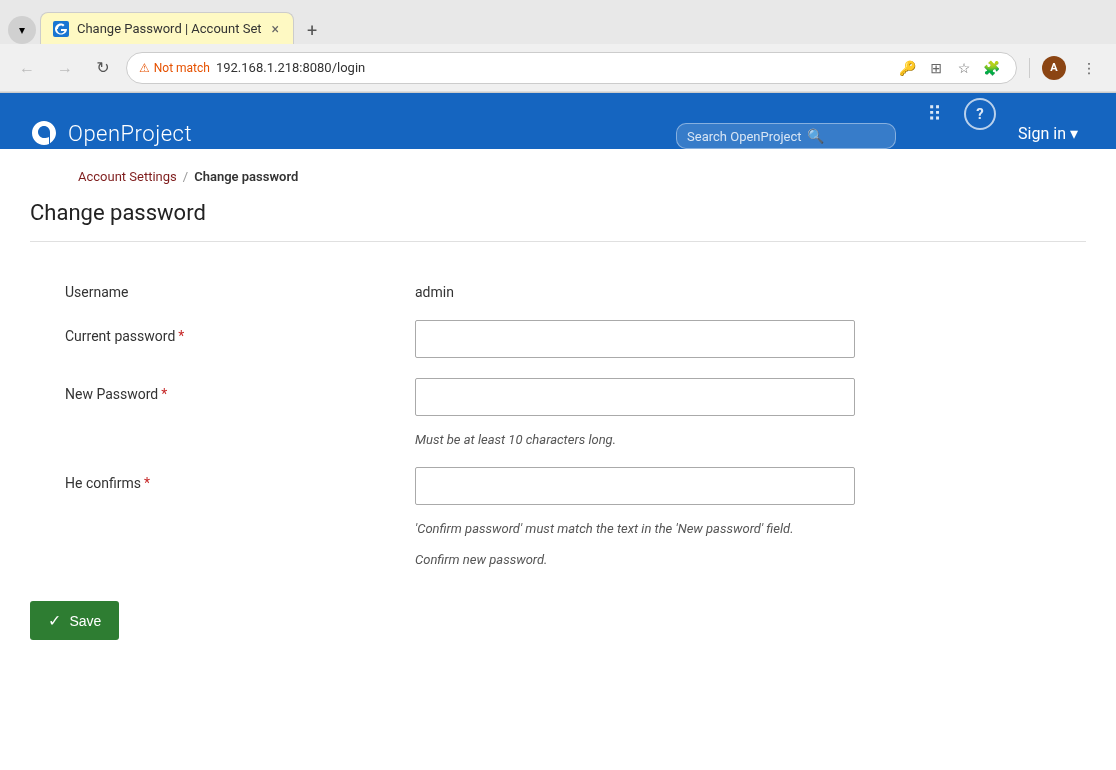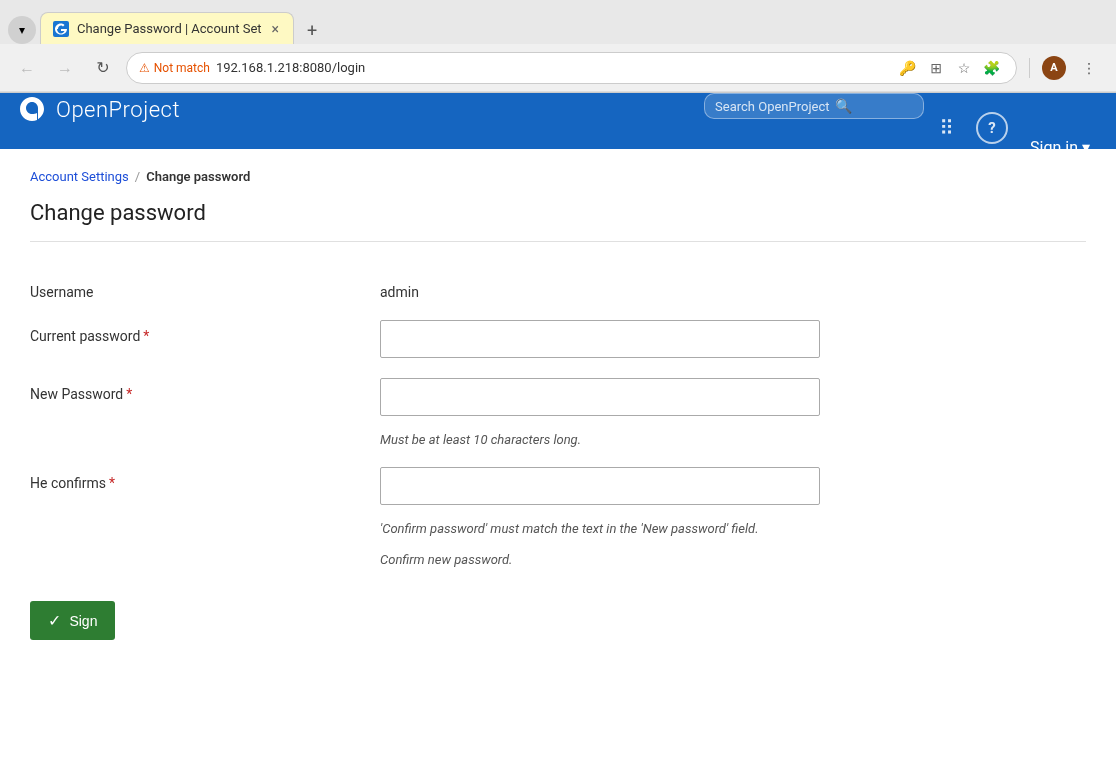--- a/index.html
+++ b/index.html
@@ -25,45 +25,45 @@
     .address-actions { display: flex; gap: 4px; }
     .addr-icon { width: 24px; height: 24px; display: flex; align-items: center; justify-content: center; cursor: pointer; color: #666; font-size: 14px; border-radius: 4px; }
     .browser-action-btn { width: 30px; height: 30px; display: flex; align-items: center; justify-content: center; cursor: pointer; border-radius: 50%; color: #555; font-size: 14px; }
     .profile-avatar { width: 24px; height: 24px; border-radius: 50%; background: #8b4513; display: flex; align-items: center; justify-content: center; color: #fff; font-size: 11px; font-weight: bold; }
     .separator { width: 1px; height: 20px; background: #ccc; margin: 0 4px; }
 
     
     .app { height: calc(770px - 92px); overflow-y: auto; }
 
     
-    .app-header { background: #1565c0; display: flex; align-items: flex-start; padding: 0 16px; height: 56px; gap: 4px; }
+    .app-header { background: #1565c0; display: flex; align-items: flex-end; padding: 0 28px; height: 56px; gap: 20px; }
     .logo-area { display: flex; align-items: center; gap: 8px; color: #fff; font-size: 22px; font-weight: 300; letter-spacing: 0.5px; }
     .logo-icon { width: 32px; height: 32px; }
     .header-search { flex: 0 0 auto; display: flex; align-items: center; background: rgba(255,255,255,0.15); border: 1px solid rgba(255,255,255,0.4); border-radius: 10px; padding: 4px 10px; gap: 6px; width: 220px; cursor: pointer; }
     .header-search-text { color: rgba(255,255,255,0.8); font-size: 13px; }
     .header-search-icon { color: rgba(255,255,255,0.8); font-size: 14px; }
     .header-spacer { flex: 1; }
     .header-actions { display: flex; align-items: center; gap: 12px; }
     .header-icon-btn { width: 36px; height: 36px; display: flex; align-items: center; justify-content: center; cursor: pointer; color: rgba(255,255,255,0.85); font-size: 18px; border-radius: 4px; }
     .sign-in-btn { color: #fff; font-size: 16px; cursor: pointer; display: flex; align-items: center; gap: 4px; padding: 6px 10px; border-radius: 4px; margin-top: 39px; }
 
     
     .content { padding: 20px 30px; }
     .breadcrumb { font-size: 13px; color: #555; margin-bottom: 16px; display: flex; align-items: center; gap: 6px; }
-    .breadcrumb a { color: #1d4ed8; text-decoration: none; cursor: pointer; }
+    .breadcrumb a { color: #7f1d1d; text-decoration: none; cursor: pointer; margin-left: 48px; }
     .breadcrumb-sep { color: #999; }
     .breadcrumb-current { color: #333; font-weight: 600; }
 
     .page-title { font-size: 22px; font-weight: 400; color: #222; margin-bottom: 16px; }
     .divider { height: 1px; background: #e0e0e0; margin-bottom: 24px; }
 
     
     .form-table { width: 100%; }
     .form-row { display: flex; align-items: flex-start; padding: 10px 0; }
-    .form-label { width: 350px; min-width: 350px; font-size: 14px; color: #333; padding-top: 8px; }
+    .form-label { width: 350px; min-width: 350px; font-size: 14px; color: #333; padding-top: 8px; margin-left: 35px; }
     .required-star { color: #c62828; margin-left: 3px; }
     .form-value { font-size: 14px; color: #333; padding-top: 8px; }
     .form-field-wrap { flex: 1; }
     .form-input { width: 440px; height: 38px; border: 1px solid #aaa; border-radius: 2px; padding: 0 10px; font-size: 14px; outline: none; background: #fff; }
     .field-hint { font-size: 13px; color: #555; font-style: italic; margin-top: 16px; }
 
     
     .form-actions { margin-top: 24px; }
     .save-btn { display: flex; align-items: center; gap: 8px; background: #2e7d32; color: #fff; border: none; border-radius: 3px; padding: 10px 18px; font-size: 14px; cursor: pointer; }
     .check-icon { font-size: 16px; }
@@ -181,17 +181,17 @@
           <input class="form-input" type="password" style="">
           <div class="field-hint">'Confirm password' must match the text in the 'New password' field.</div>
           <div class="field-hint">Confirm new password.</div>
         </div>
       </div>
     </div>
 
     <div class="form-actions">
       <button class="save-btn">
         <span class="check-icon">✓</span>
-        <span>Sign</span>
+        <span>Save</span>
       </button>
     </div>
   </div>
 </div>
 
 </body></html>

